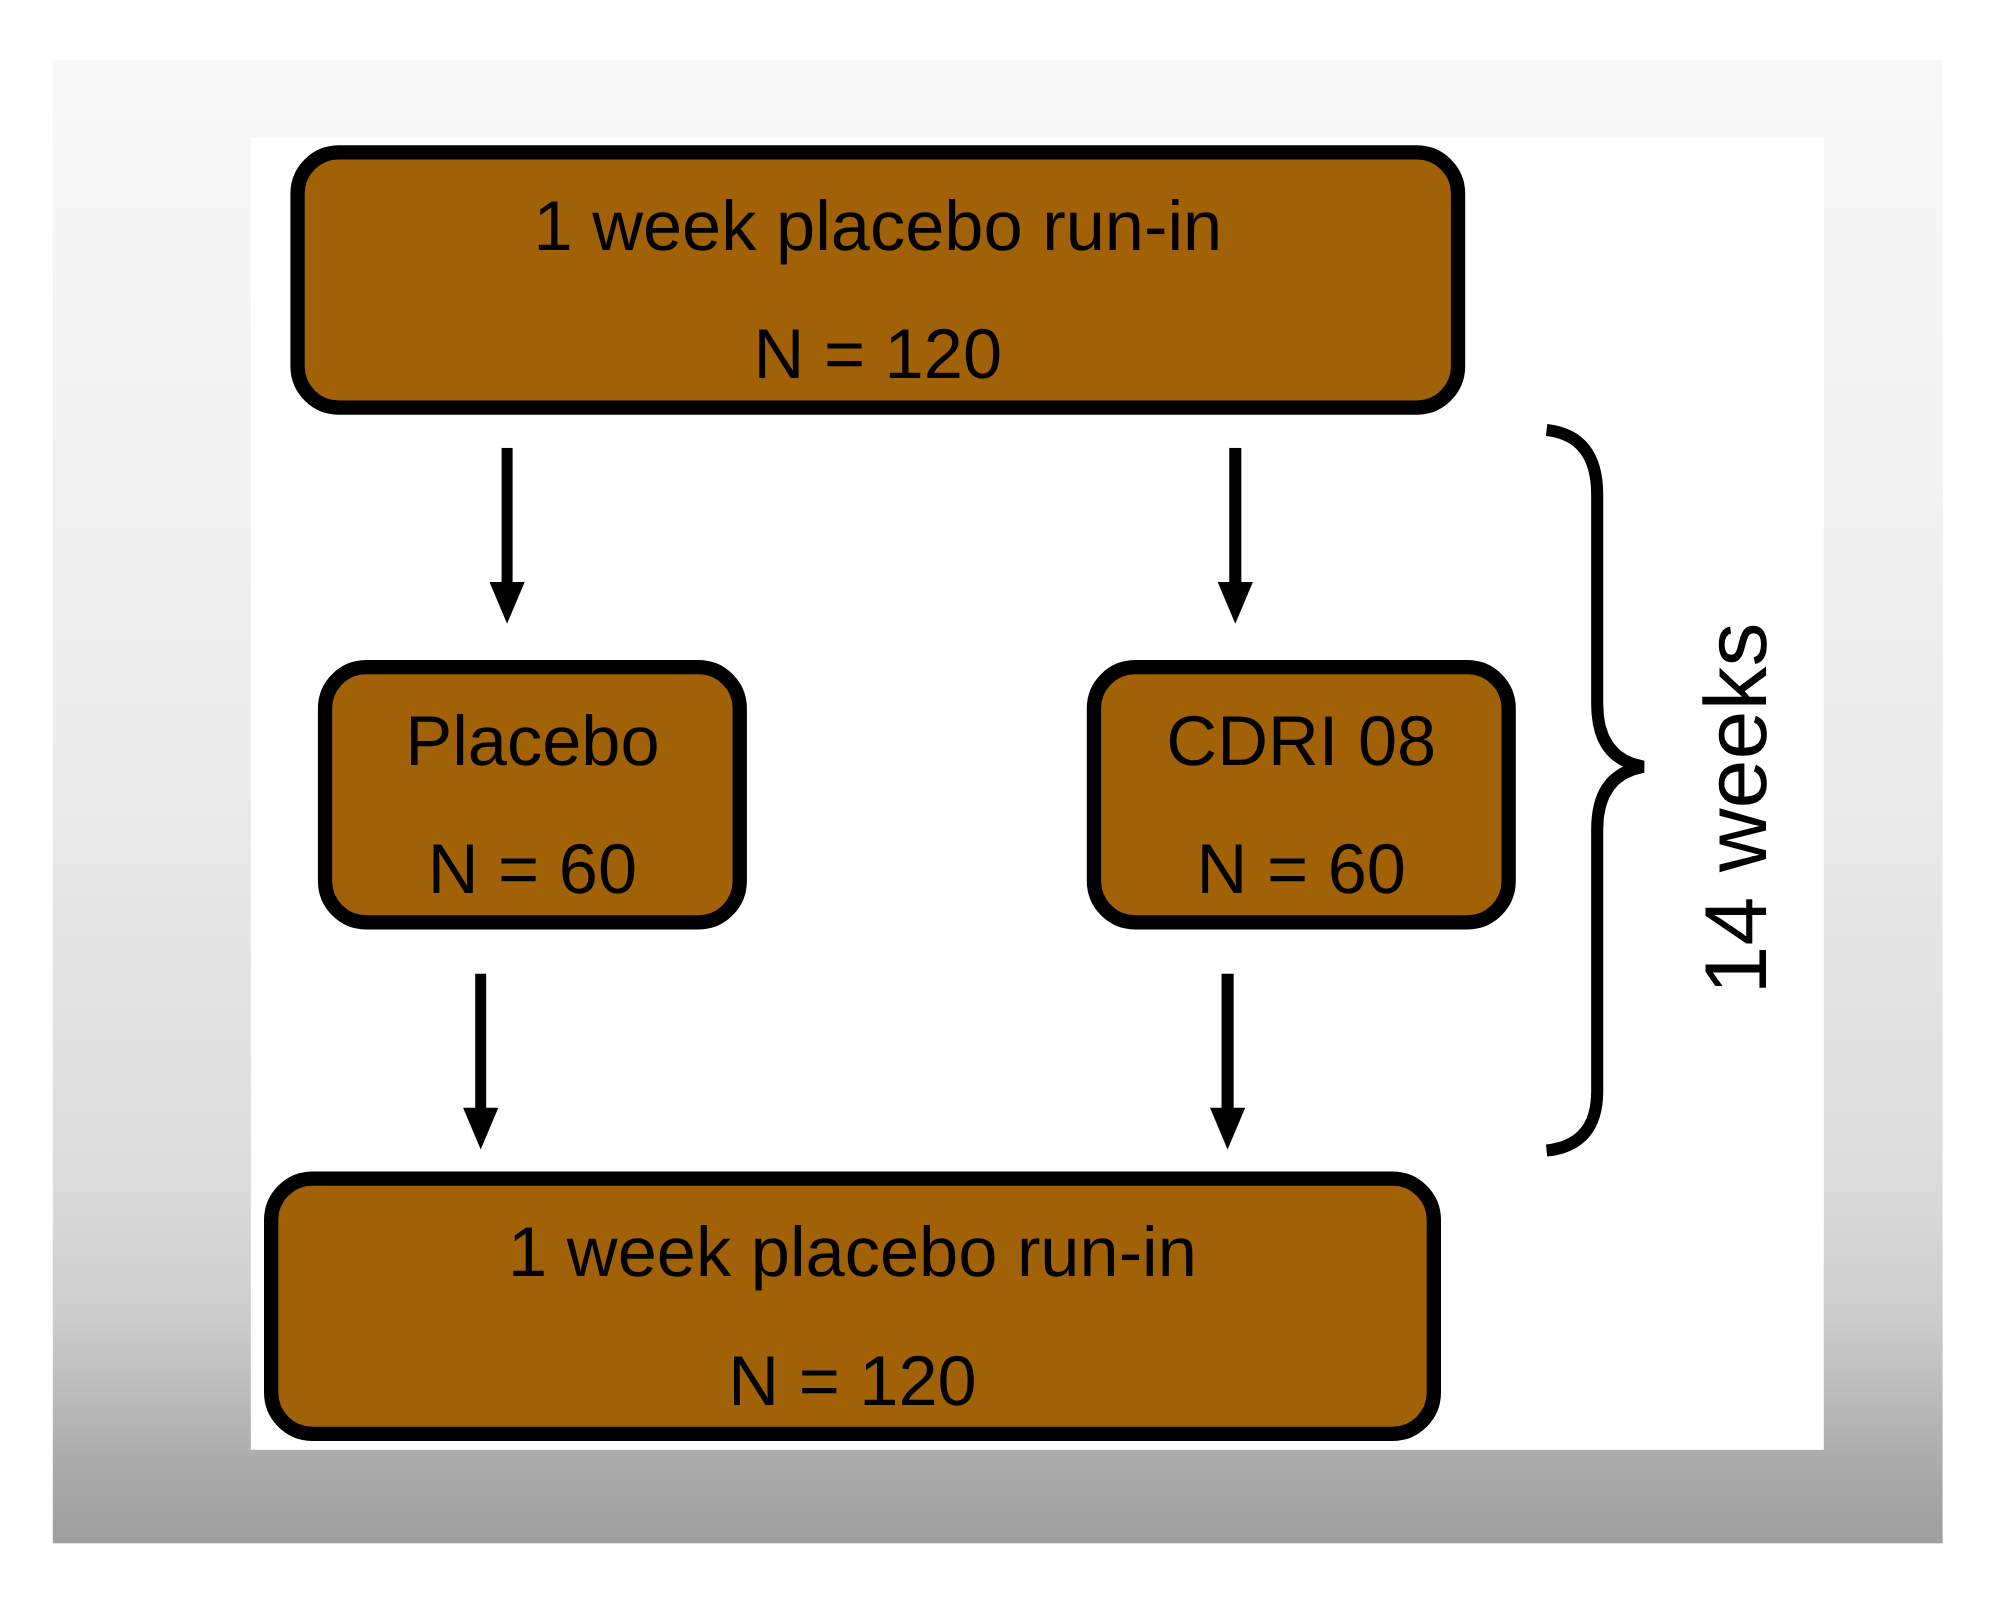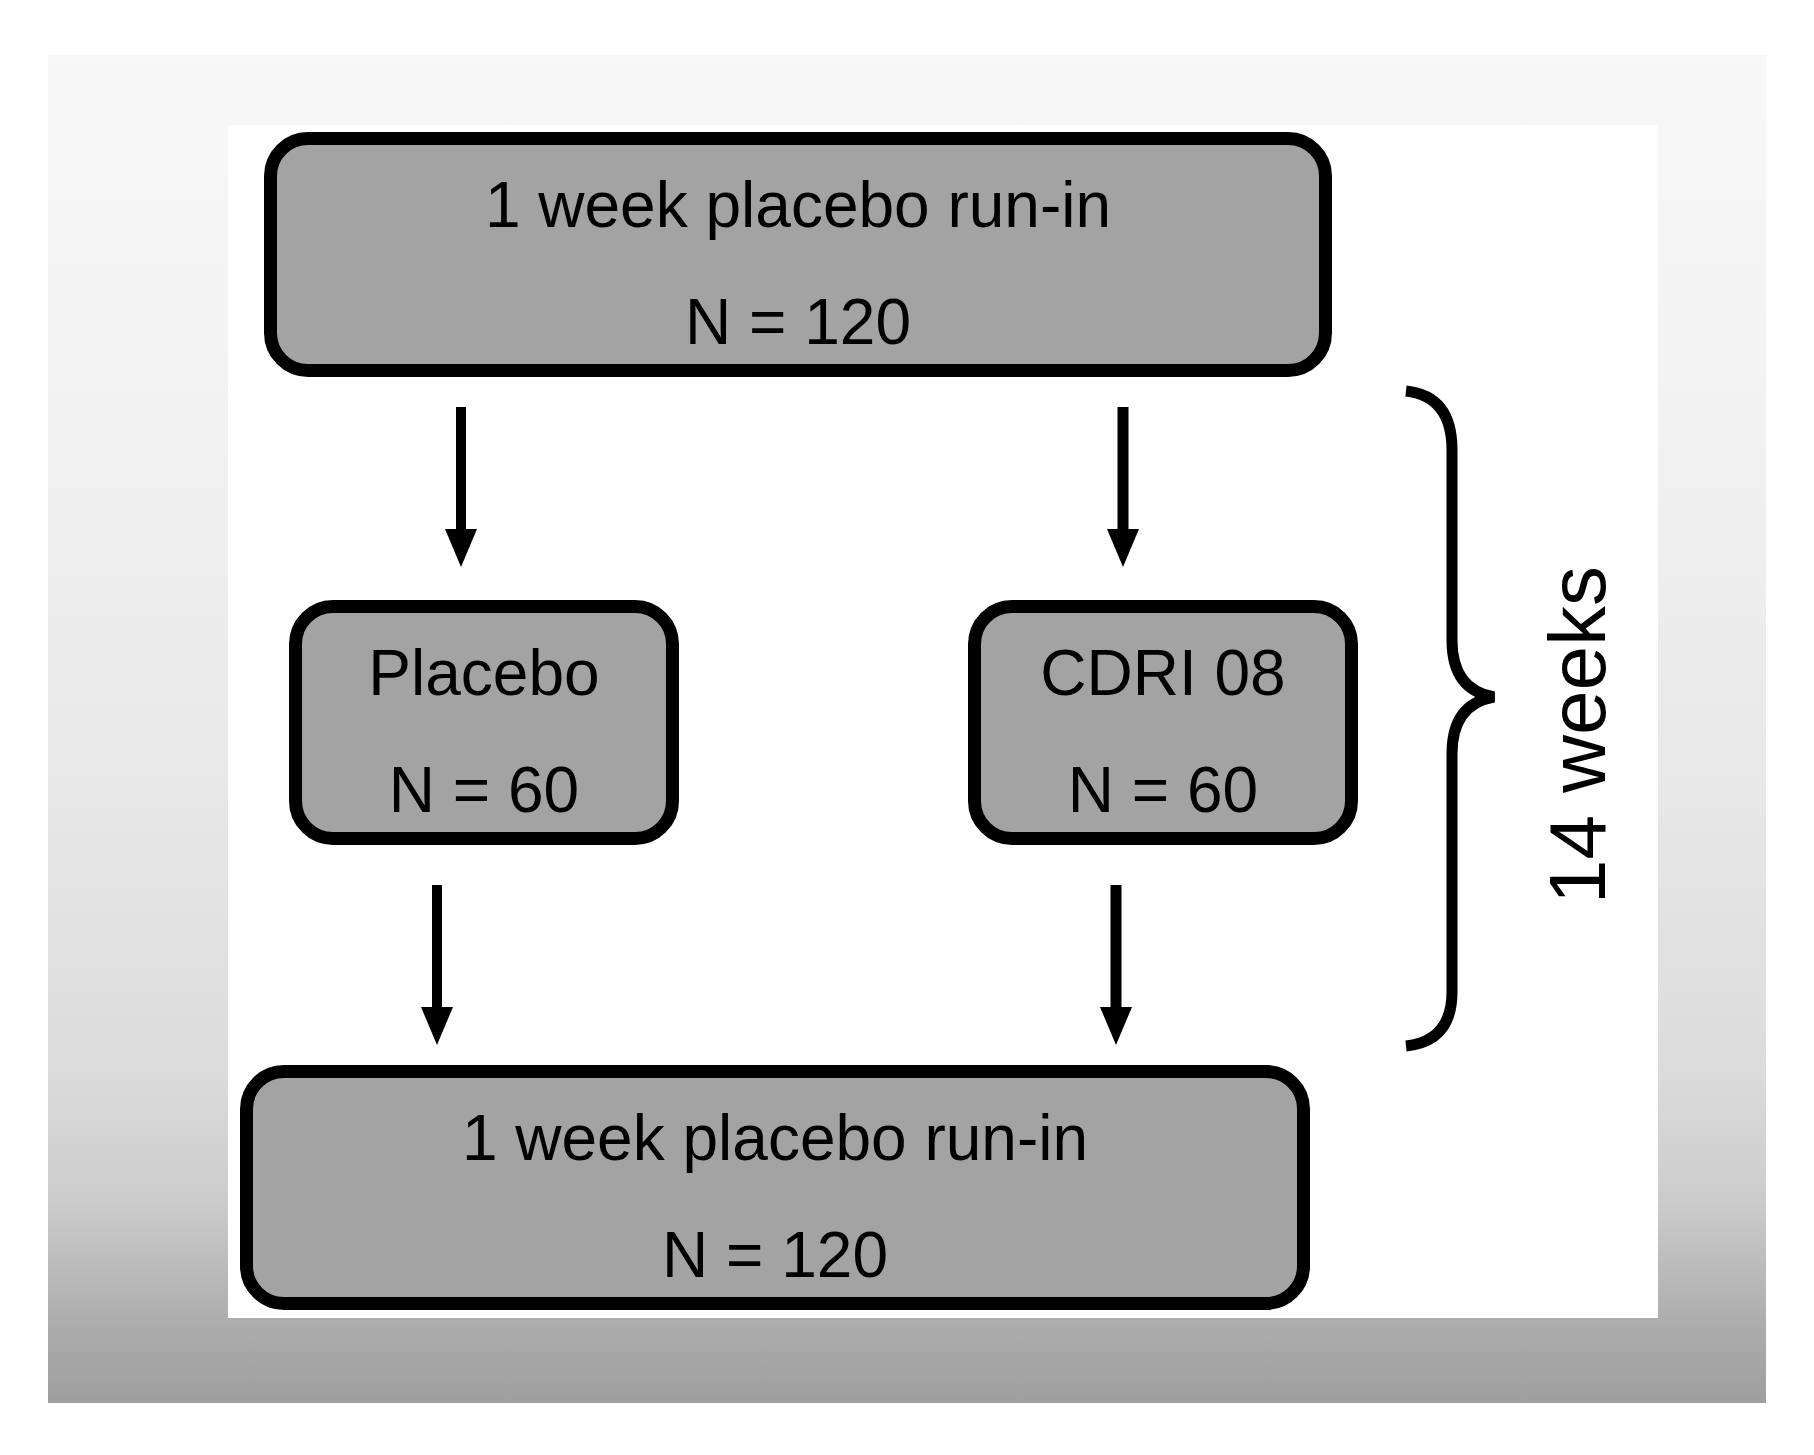--- a/index.html
+++ b/index.html
@@ -27,36 +27,36 @@
   }
   .panel {
     position: absolute;
     left: 228px; top: 125px;
     width: 1430px; height: 1193px;
     background: #ffffff;
   }
   .flow-box {
     position: absolute;
     box-sizing: border-box;
-    background: #a3a3a3;
+    background: #a16207;
     border: 13px solid #000000;
     border-radius: 44px;
     display: flex;
     flex-direction: column;
     justify-content: space-between;
     align-items: center;
     padding: 28px 10px 10px 10px;
     font-size: 64px;
     line-height: 64px;
     white-space: nowrap;
     text-align: center;
   }
   .box-top    { left: 264px; top: 132px;  width: 1068px; height: 245px; }
   .box-left   { left: 243px; top: 600px;  width: 390px;  height: 245px; margin-left: 46px; }
-  .box-right  { left: 968px; top: 600px;  width: 390px;  height: 245px; gap: 44px; }
+  .box-right  { left: 988px; top: 600px;  width: 390px;  height: 245px; gap: 44px; }
   .box-bottom { left: 240px; top: 1065px; width: 1070px; height: 245px; }
   .arrow-svg, .brace-svg { position: absolute; display: block; }
   .duration-label {
     position: absolute;
     left: 1578px; top: 735px;
     transform: translate(-50%, -50%) rotate(-90deg);
     font-size: 80px;
     line-height: 80px;
     white-space: nowrap;
   }

